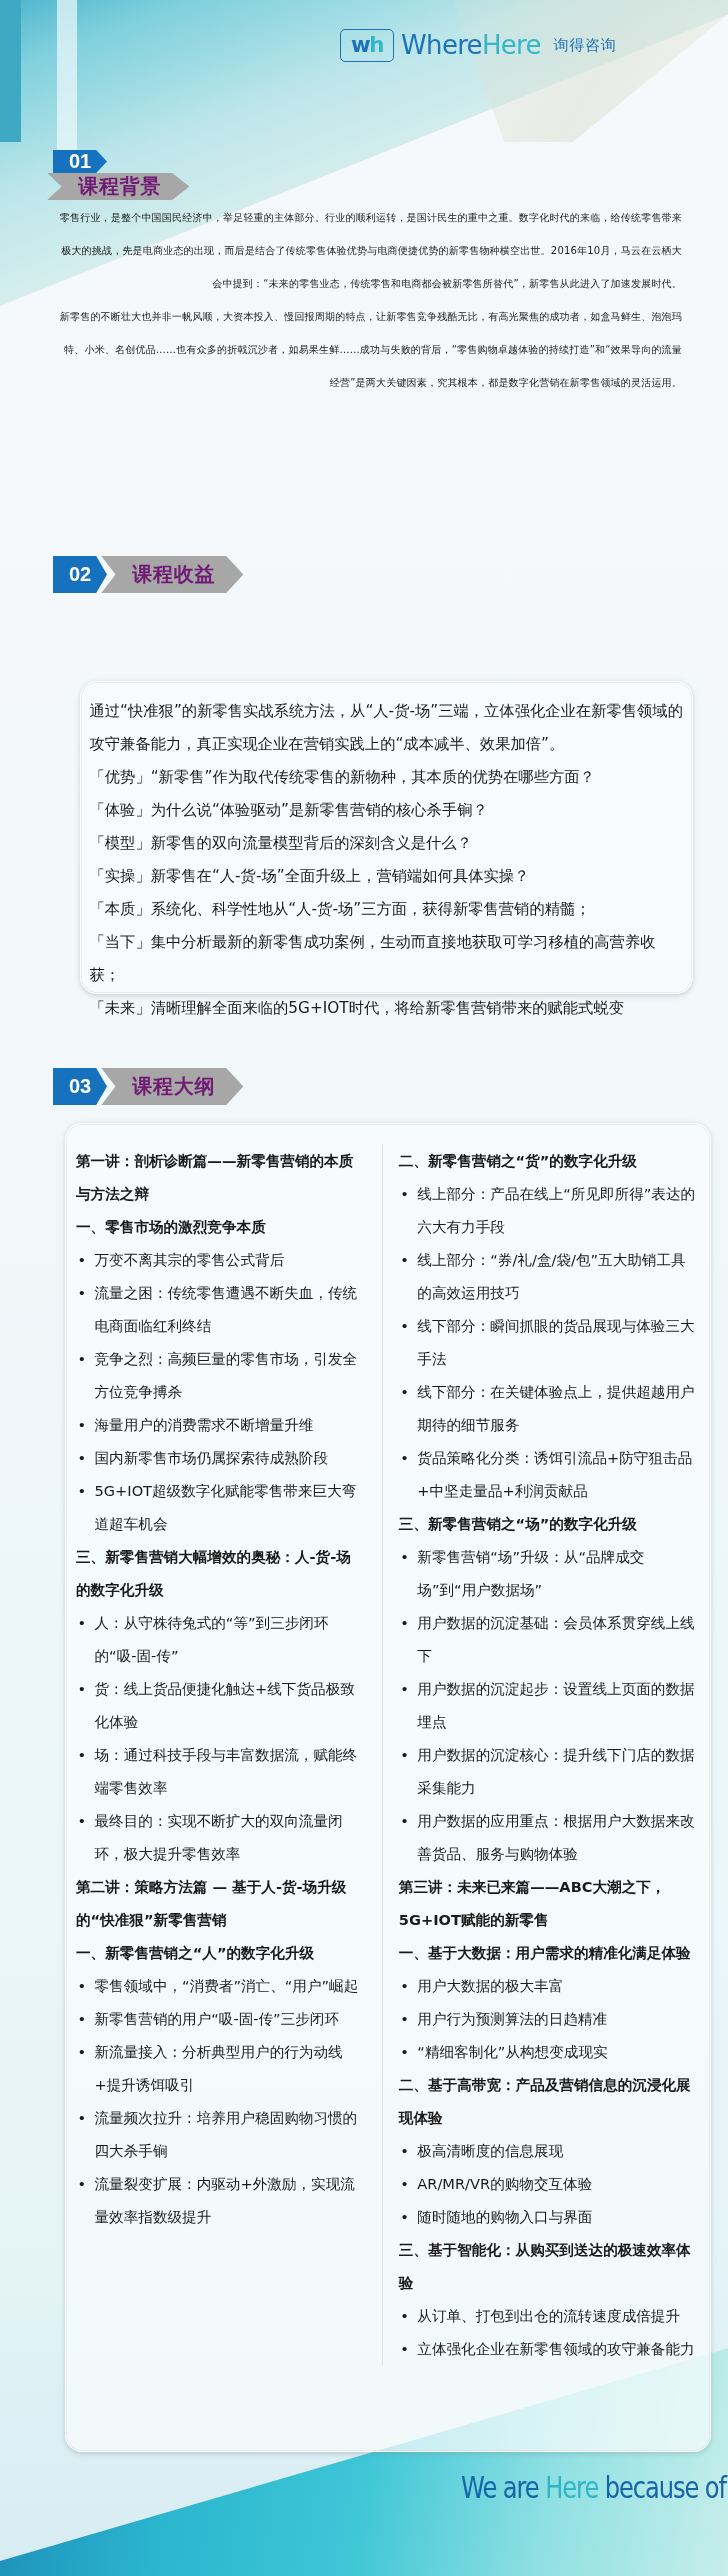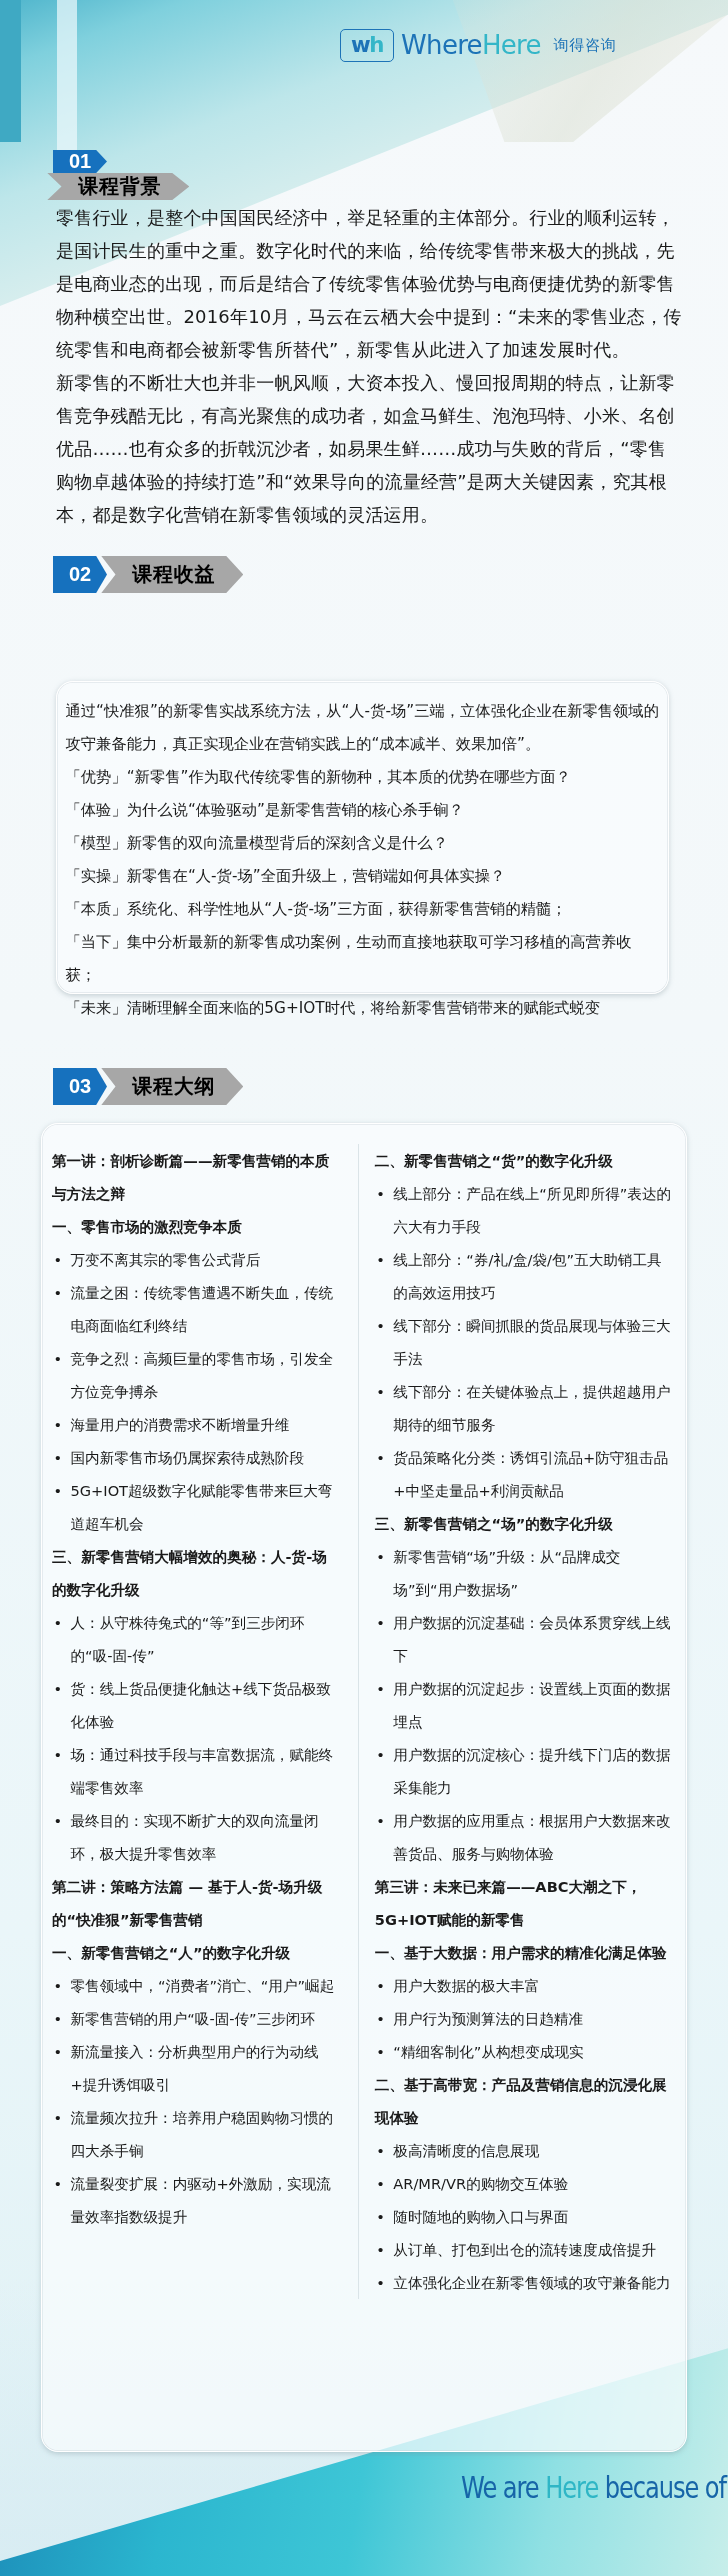--- a/index.html
+++ b/index.html
@@ -70,38 +70,40 @@
     position: absolute; left: 53px; height: 37px; display: flex; align-items: stretch;
   }
   .sec-num {
     width: 54px; background: #1671be; color: #fff;
     font-size: 20px; font-weight: bold; display: flex; align-items: center; justify-content: center;
     position: relative; z-index: 2;
     clip-path: polygon(0 0, 80% 0, 100% 50%, 80% 100%, 0 100%);
     font-family: "Liberation Sans", sans-serif;
   }
   .sec-title {
-    width: 142px; margin-left: -5.7px; background: #a7a7a7; color: #000000;
+    width: 142px; margin-left: -5.7px; background: #a7a7a7; color: #701a75;
     font-size: 20px; font-weight: bold; display: flex; align-items: center; padding-left: 31px;
     clip-path: polygon(0 0, 88% 0, 100% 50%, 88% 100%, 0 100%, 10% 50%);
     letter-spacing: 0.7px;
   }
 
   
   .para-block {
     position: absolute; left: 56px; width: 626px;
-    font-size: 18px; line-height: 33px; color: #1a1a1a;
+    font-size: 10px; line-height: 33px; color: #1a1a1a;
     letter-spacing: 0.2px;
+    text-align: right;
   }
   .para-block p { margin: 0; }
 
   .card {
     position: absolute; background: rgba(250,252,253,0.72);
     border: 1.4px solid #ffffff; border-radius: 17px;
     box-shadow: 0 1.4px 5.7px rgba(120,140,150,0.35), inset 0 0 0 0.7px rgba(200,210,215,0.5);
+    margin-left: 24px;
   }
   .card-benefits { left: 56px; top: 681px; width: 613px; height: 313px; padding: 13px 8.5px 0 8.5px; }
   .benefits-intro { font-size: 15.3px; line-height: 33px; }
   .benefit-line { font-size: 15.3px; line-height: 33px; }
 
   .card-outline { left: 41px; top: 1123px; width: 646px; height: 1329px; padding: 20px 10px 0 10px; }
   .outline-cols { display: flex; }
   .col { width: 313px; }
   .col-left { padding-right: 18.5px; border-right: 0.7px solid rgba(215,225,230,0.9); }
   .col-right { padding-left: 15.7px; width: 323px; }
@@ -303,20 +305,21 @@
             <span class="txt">极高清晰度的信息展现</span>
           </div>
           <div class="o-line o-bullet">
             <span class="dot">•</span>
             <span class="txt">AR/MR/VR的购物交互体验</span>
           </div>
           <div class="o-line o-bullet">
             <span class="dot">•</span>
             <span class="txt">随时随地的购物入口与界面</span>
           </div>
+          <div class="o-line o-heading">三、基于智能化：从购买到送达的极速效率体验</div>
           <div class="o-line o-bullet">
             <span class="dot">•</span>
             <span class="txt">从订单、打包到出仓的流转速度成倍提升</span>
           </div>
           <div class="o-line o-bullet">
             <span class="dot">•</span>
             <span class="txt">立体强化企业在新零售领域的攻守兼备能力</span>
           </div>
         </div>
     </div>

